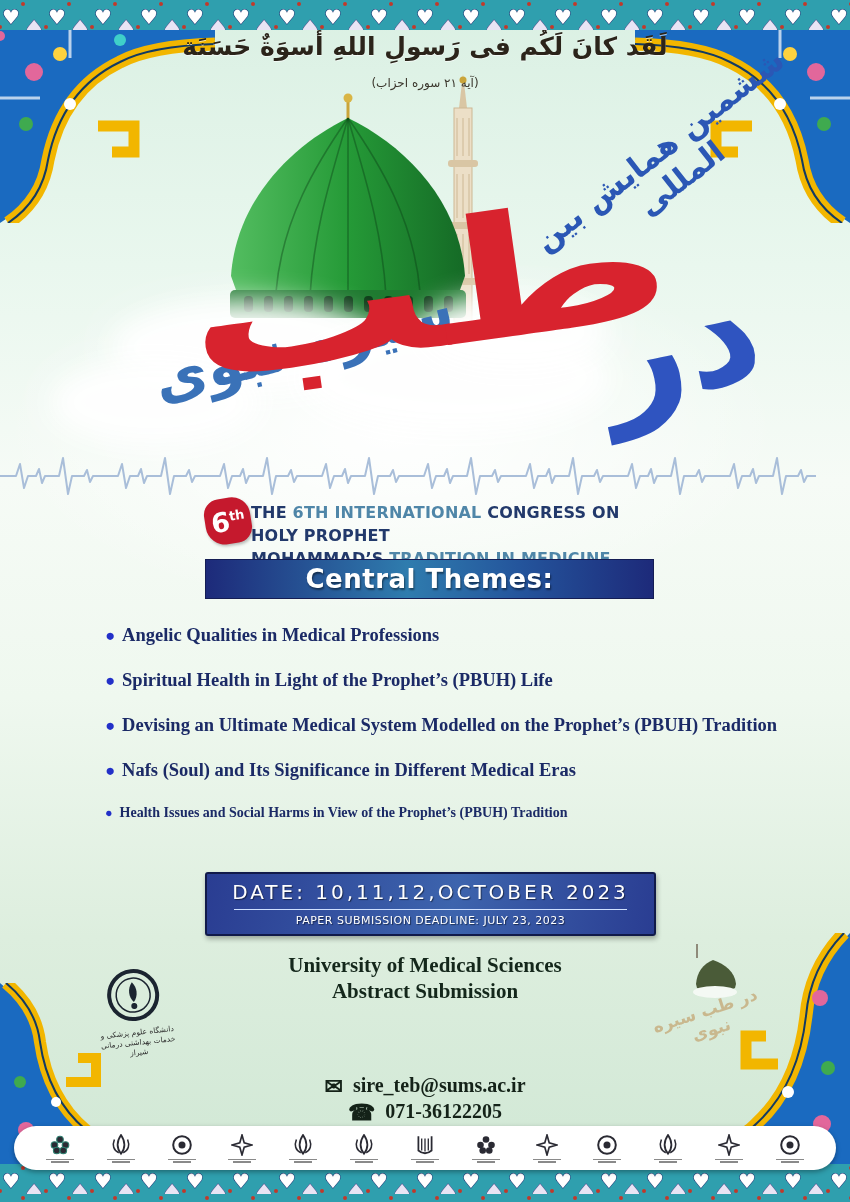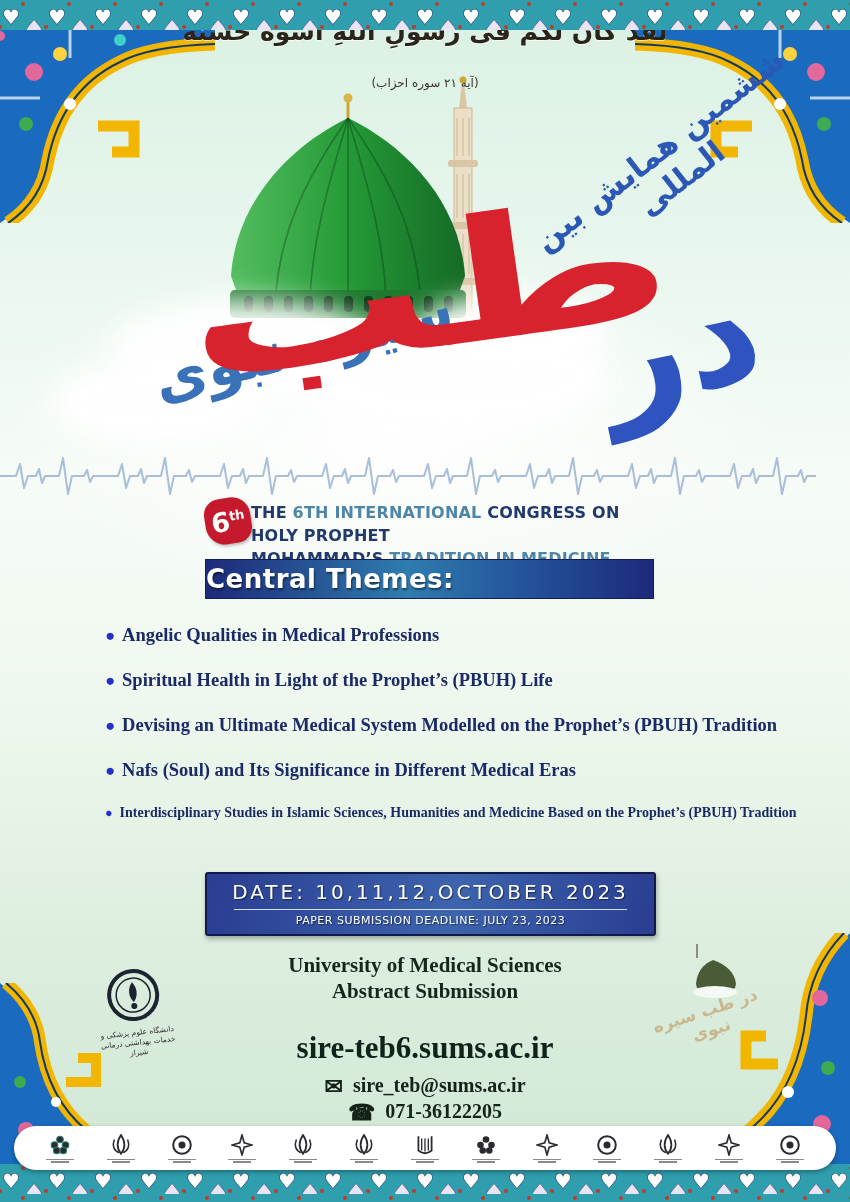--- a/index.html
+++ b/index.html
@@ -11,21 +11,21 @@
     font-family:"DejaVu Sans",sans-serif;
   }
   .abs{position:absolute;}
   
   .strip{left:0;width:850px;z-index:6;}
   .strip.top{top:0;height:30px;}
   .strip.bottom{bottom:0;height:38px;}
   
   .corner{z-index:1;}
   
-  .verse{top:17px;left:0;width:100%;text-align:center;z-index:5;
+  .verse{top:32px;left:0;width:100%;text-align:center;z-index:5;
     font-size:25px;font-weight:bold;color:#2b241a;text-shadow:0 1px 0 rgba(255,255,255,.6);}
   .verse-ref{top:76px;left:0;width:100%;text-align:center;z-index:5;font-size:12px;color:#3a362c;}
   
   .minaret{left:428px;top:74px;z-index:2;}
   .dome{left:178px;top:92px;z-index:2;}
   .cloud{background:#fff;border-radius:50%;filter:blur(14px);z-index:3;opacity:.96;}
   
   .fa-rot{left:505px;top:128px;width:330px;z-index:4;direction:rtl;text-align:center;
     color:#2b57b5;font-size:31px;font-weight:bold;transform:rotate(-38deg);}
   .callig{z-index:4;direction:rtl;font-weight:bold;line-height:1;}
@@ -39,21 +39,21 @@
   .badge{width:46px;height:46px;background:#c5192d;border-radius:34% 40% 34% 42%;
     transform:rotate(-9deg);color:#fff;display:flex;align-items:center;justify-content:center;
     font-weight:bold;flex:0 0 auto;box-shadow:1px 2px 3px rgba(0,0,0,.25);}
   .badge .n{font-size:27px;}
   .badge .th{font-size:13px;margin-top:-10px;}
   .title-lines{padding-top:3px;font-weight:bold;font-size:16px;letter-spacing:.2px;line-height:1.45;}
   .navy{color:#22396b;} .steel{color:#4f86a8;}
   
   .themes-banner{left:205px;top:559px;width:447px;height:38px;z-index:5;
     background:linear-gradient(90deg,#1d2a7a 0%,#2f7cae 45%,#24559c 70%,#1d2a7a 100%);
-    border:1px solid #141d54;display:flex;align-items:center;justify-content:flex-start;}
+    border:1px solid #141d54;display:flex;align-items:center;justify-content:center;}
   .themes-banner span{color:#fff;font-size:26px;font-weight:bold;letter-spacing:.5px;
     text-shadow:1px 2px 2px rgba(0,0,0,.45);}
   .theme-list{left:92px;top:612px;width:730px;z-index:5;list-style:none;margin:13px;padding:0;
     font-family:Liberation Serif, serif;font-weight:bold;color:#1b2a66;}
   .theme-list li{margin-bottom:24px;font-size:18.5px;white-space:nowrap;}
   .theme-list li:last-child{font-size:14px;}
   .dot{color:#2230c8;margin-right:7px;font-size:.9em;}
   
   .datebox{left:205px;top:872px;width:447px;z-index:5;border:2px solid #111a4a;border-radius:3px;
     background:linear-gradient(100deg,#2a3d92 0%,#3d64ad 55%,#2a3d92 100%);
@@ -260,35 +260,34 @@
 
   <div class="abs themes-banner">
     <span>Central Themes:</span>
   </div>
 
   <ul class="abs theme-list">
     <li><span class="dot">●</span><span>Angelic Qualities in Medical Professions</span></li>
     <li><span class="dot">●</span><span>Spiritual Health in Light of the Prophet’s (PBUH) Life</span></li>
     <li><span class="dot">●</span><span>Devising an Ultimate Medical System Modelled on the Prophet’s (PBUH) Tradition</span></li>
     <li><span class="dot">●</span><span>Nafs (Soul) and Its Significance in Different Medical Eras</span></li>
-    <li><span class="dot">●</span><span>Interdisciplinary Studies in Islamic Sciences, Humanities and Medicine Based on the Prophet’s (PBUH) Tradition</span></li>
+    <li><span class="dot">●</span><span>Health Issues and Social Harms in View of the Prophet’s (PBUH) Tradition</span></li>
   </ul>
 
   <div class="abs datebox">
     <div class="l1">DATE: 10,11,12,OCTOBER 2023</div>
     <div class="sep"></div>
     <div class="l2">PAPER SUBMISSION DEADLINE:  JULY 23, 2023</div>
   </div>
 
   <div class="abs venue">
     <div>University of Medical Sciences</div>
     <div>Abstract Submission</div>
   </div>
 
-  <div class="abs website">sire-teb6.sums.ac.ir</div>
 
   <div class="abs contact-row" style="top:1074px;">
     <span class="ic">✉</span><span>sire_teb@sums.ac.ir</span>
   </div>
   <div class="abs contact-row" style="top:1100px;">
     <span class="ic">☎</span><span>071-36122205</span>
   </div>
 
   <div class="abs sums-seal">
     <svg width="54" height="54" viewBox="0 0 54 54">

